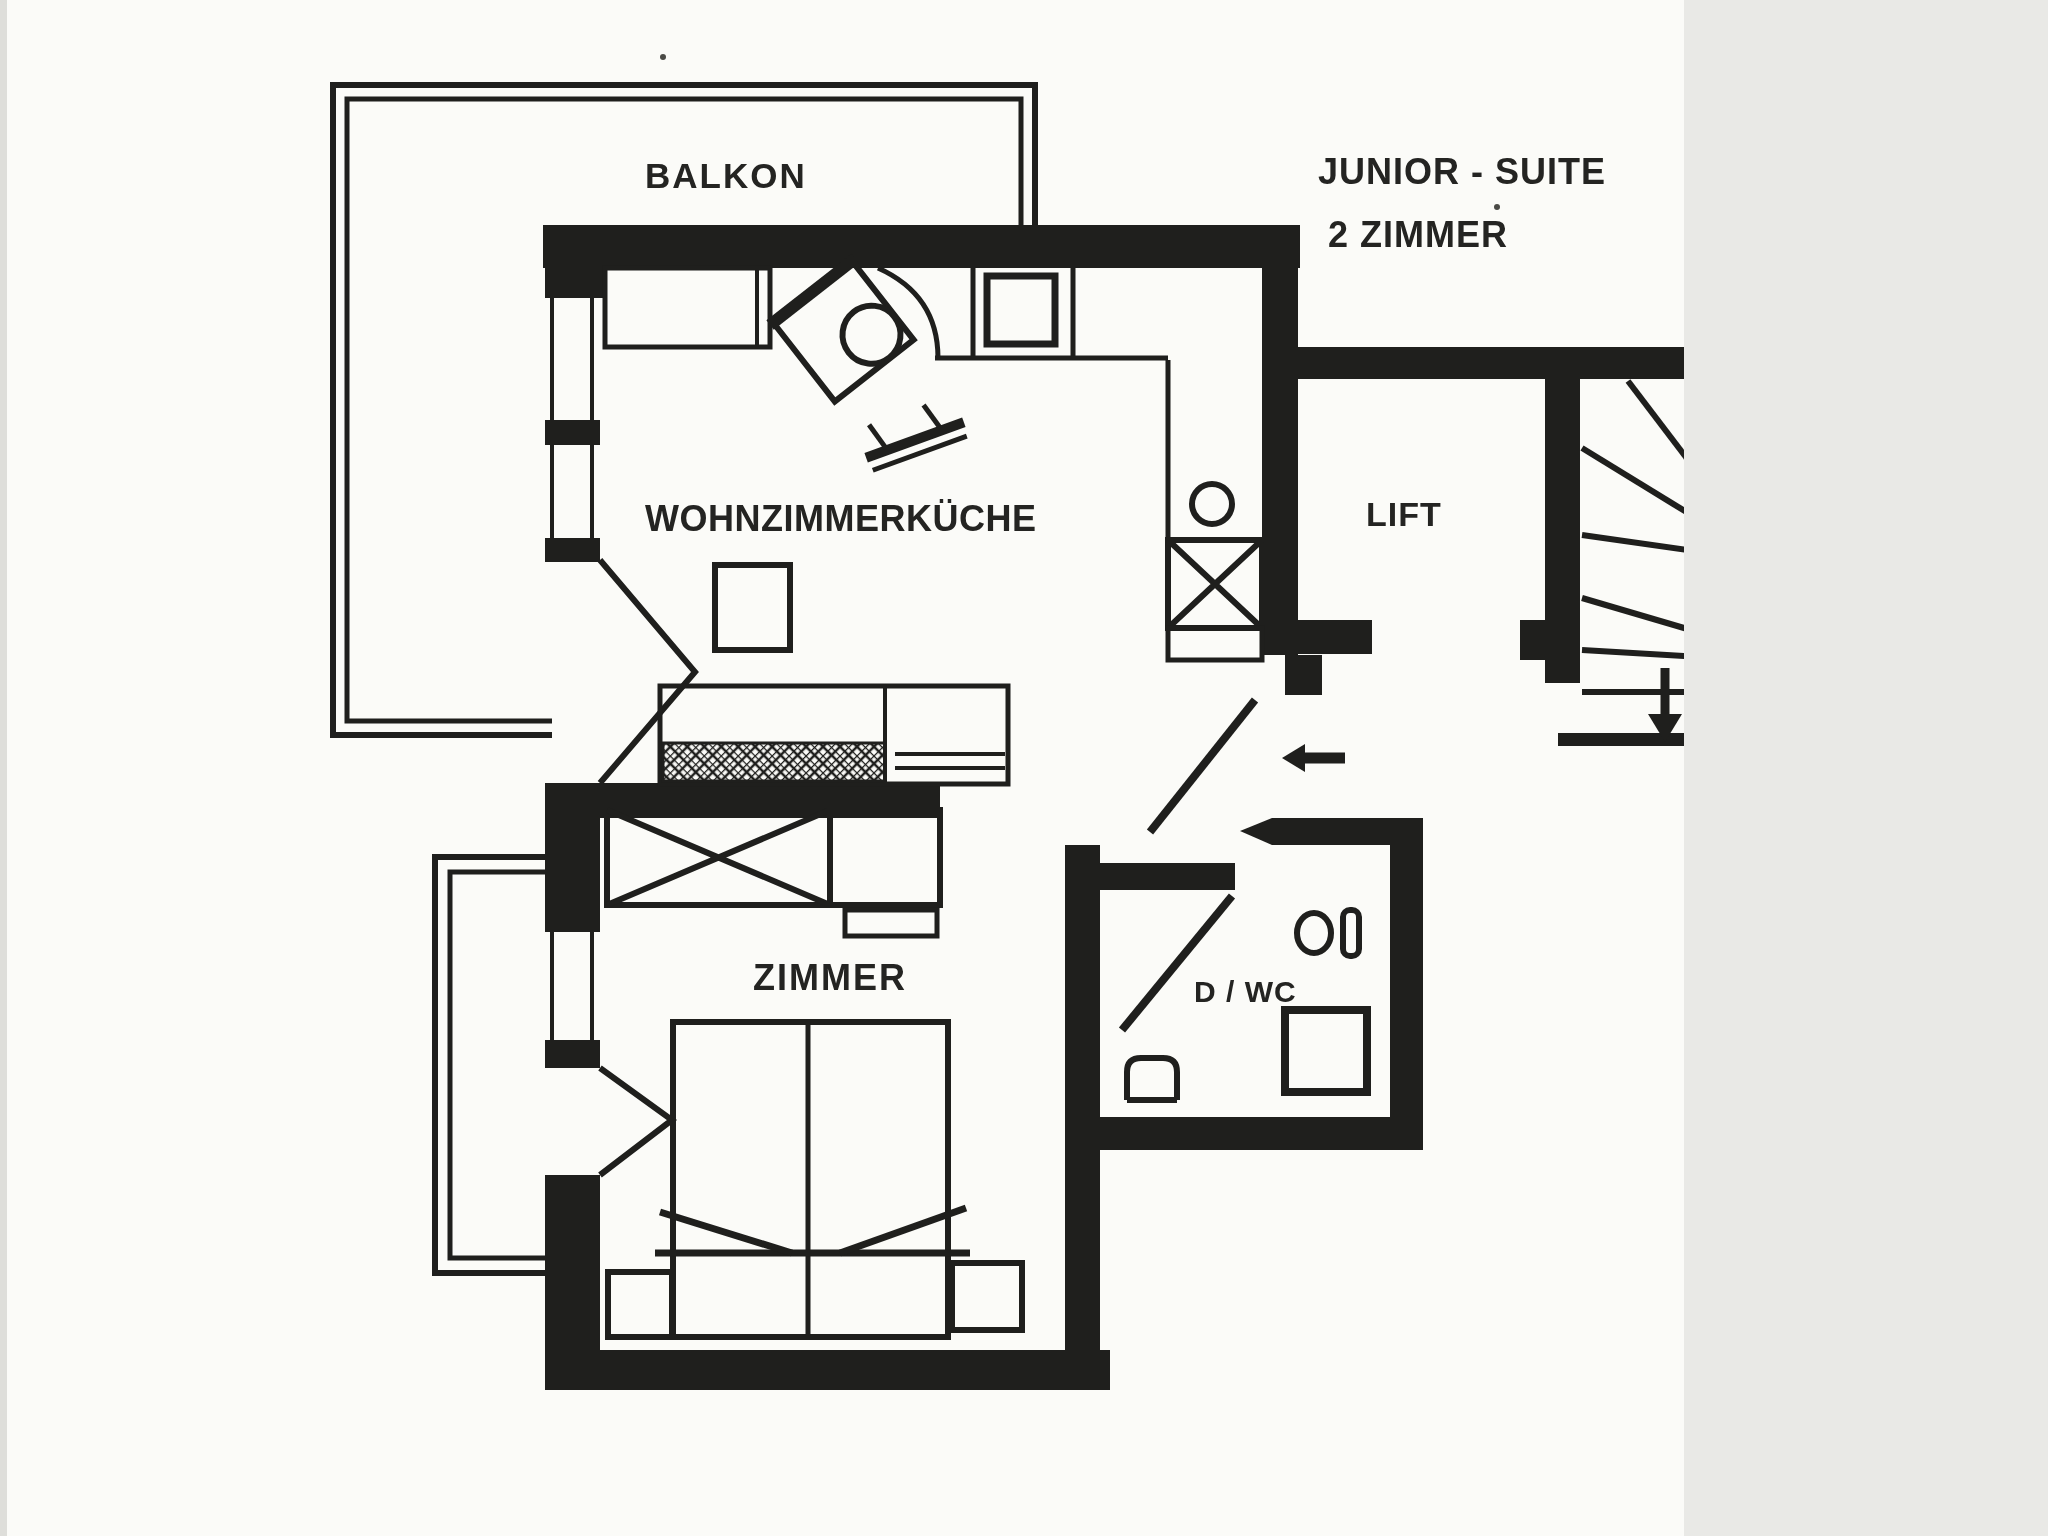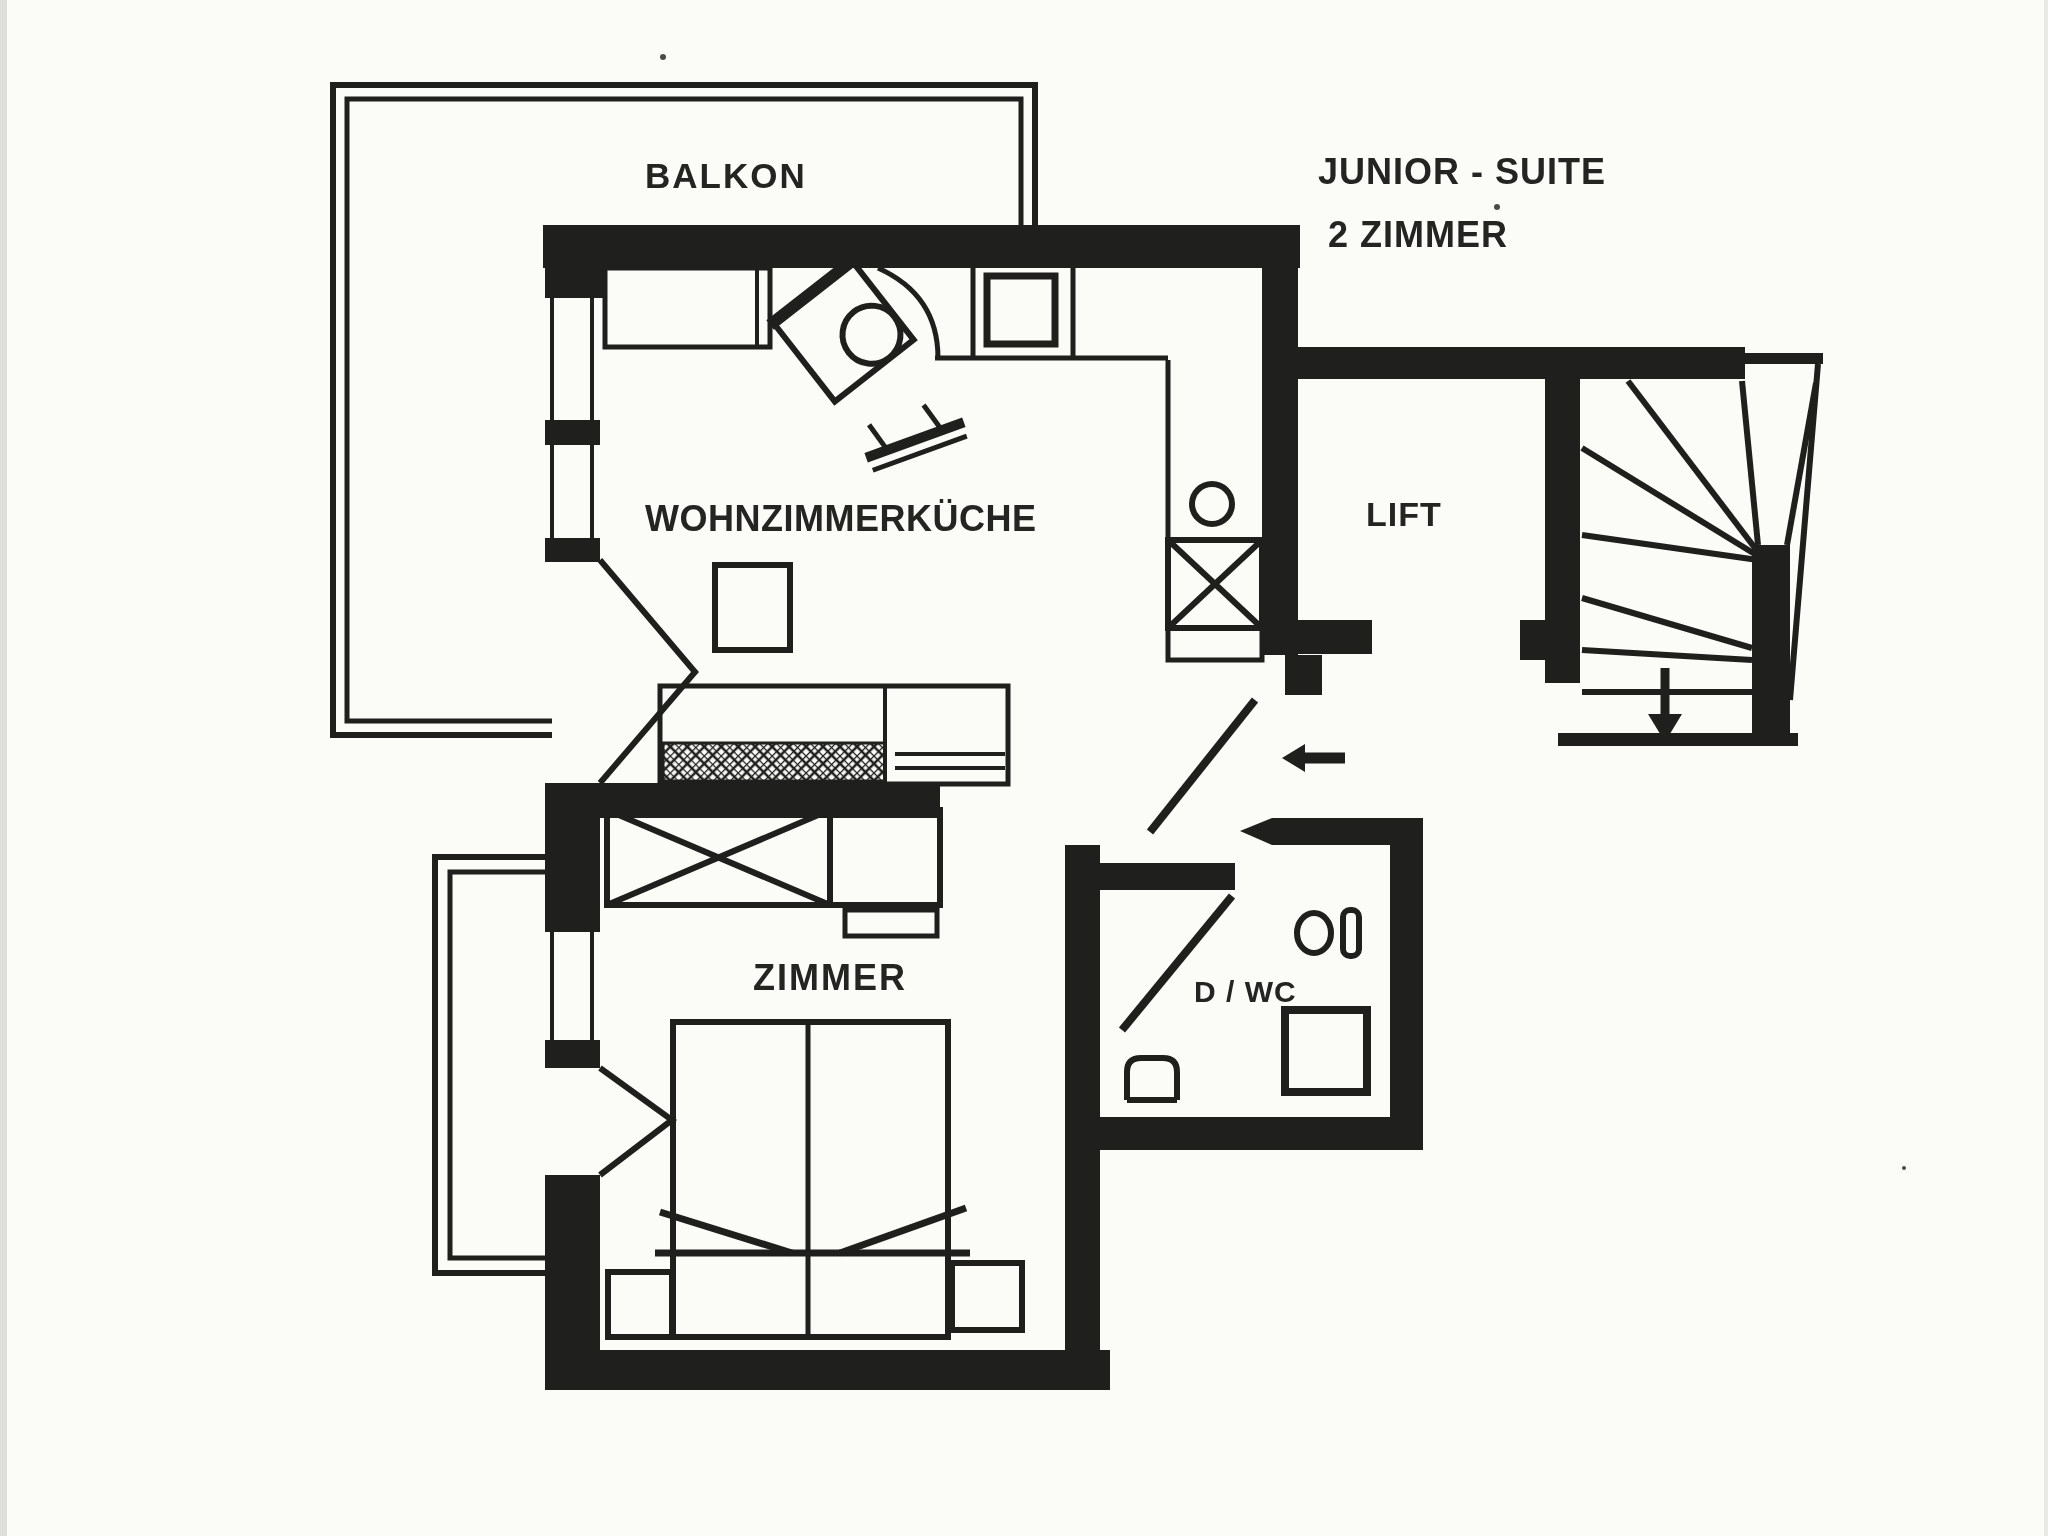--- a/index.html
+++ b/index.html
@@ -1,16 +1,16 @@
 <!DOCTYPE html>
 <html><head>
 <meta charset="utf-8">
 <style>
   html,body{margin:0;padding:0;background:#e9e9e6;}
-  .page{position:relative;width:2044px;height:1536px;background:#fbfbf8;overflow:hidden;
+  .page{position:relative;width:1684px;height:1536px;background:#fbfbf8;overflow:hidden;
         font-family:"Liberation Sans", sans-serif;}
   .page svg{position:absolute;left:0;top:0;}
   .ink{fill:#1f1f1d;}
   .stroke{stroke:#1f1f1d;fill:none;}
   text{fill:#242422;font-family:"Liberation Sans", sans-serif;font-weight:bold;}
   .scan-edge{position:absolute;left:0;top:0;width:7px;height:100%;background:#dededa;}
 </style>
 </head>
 <body>
 

